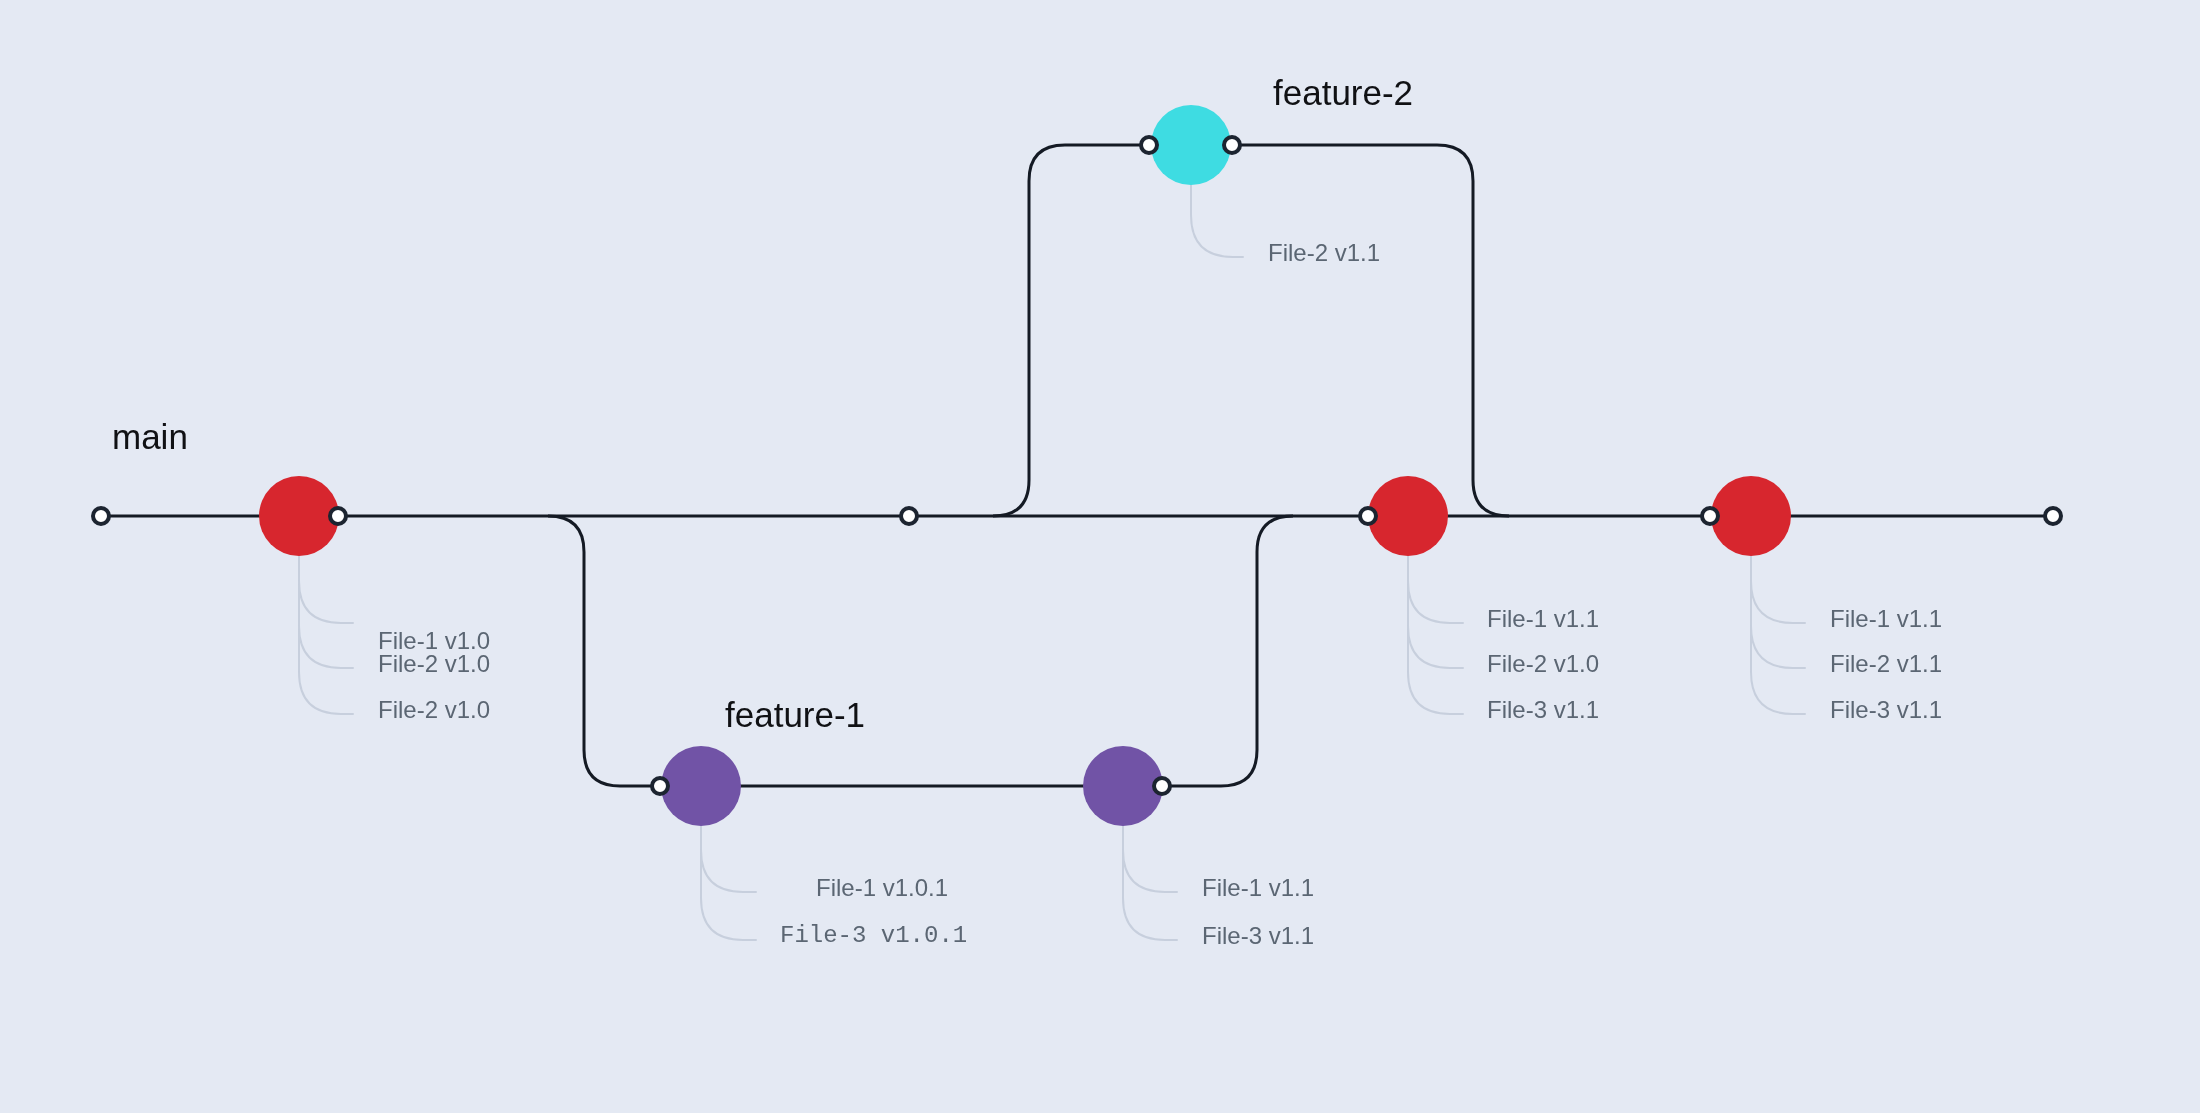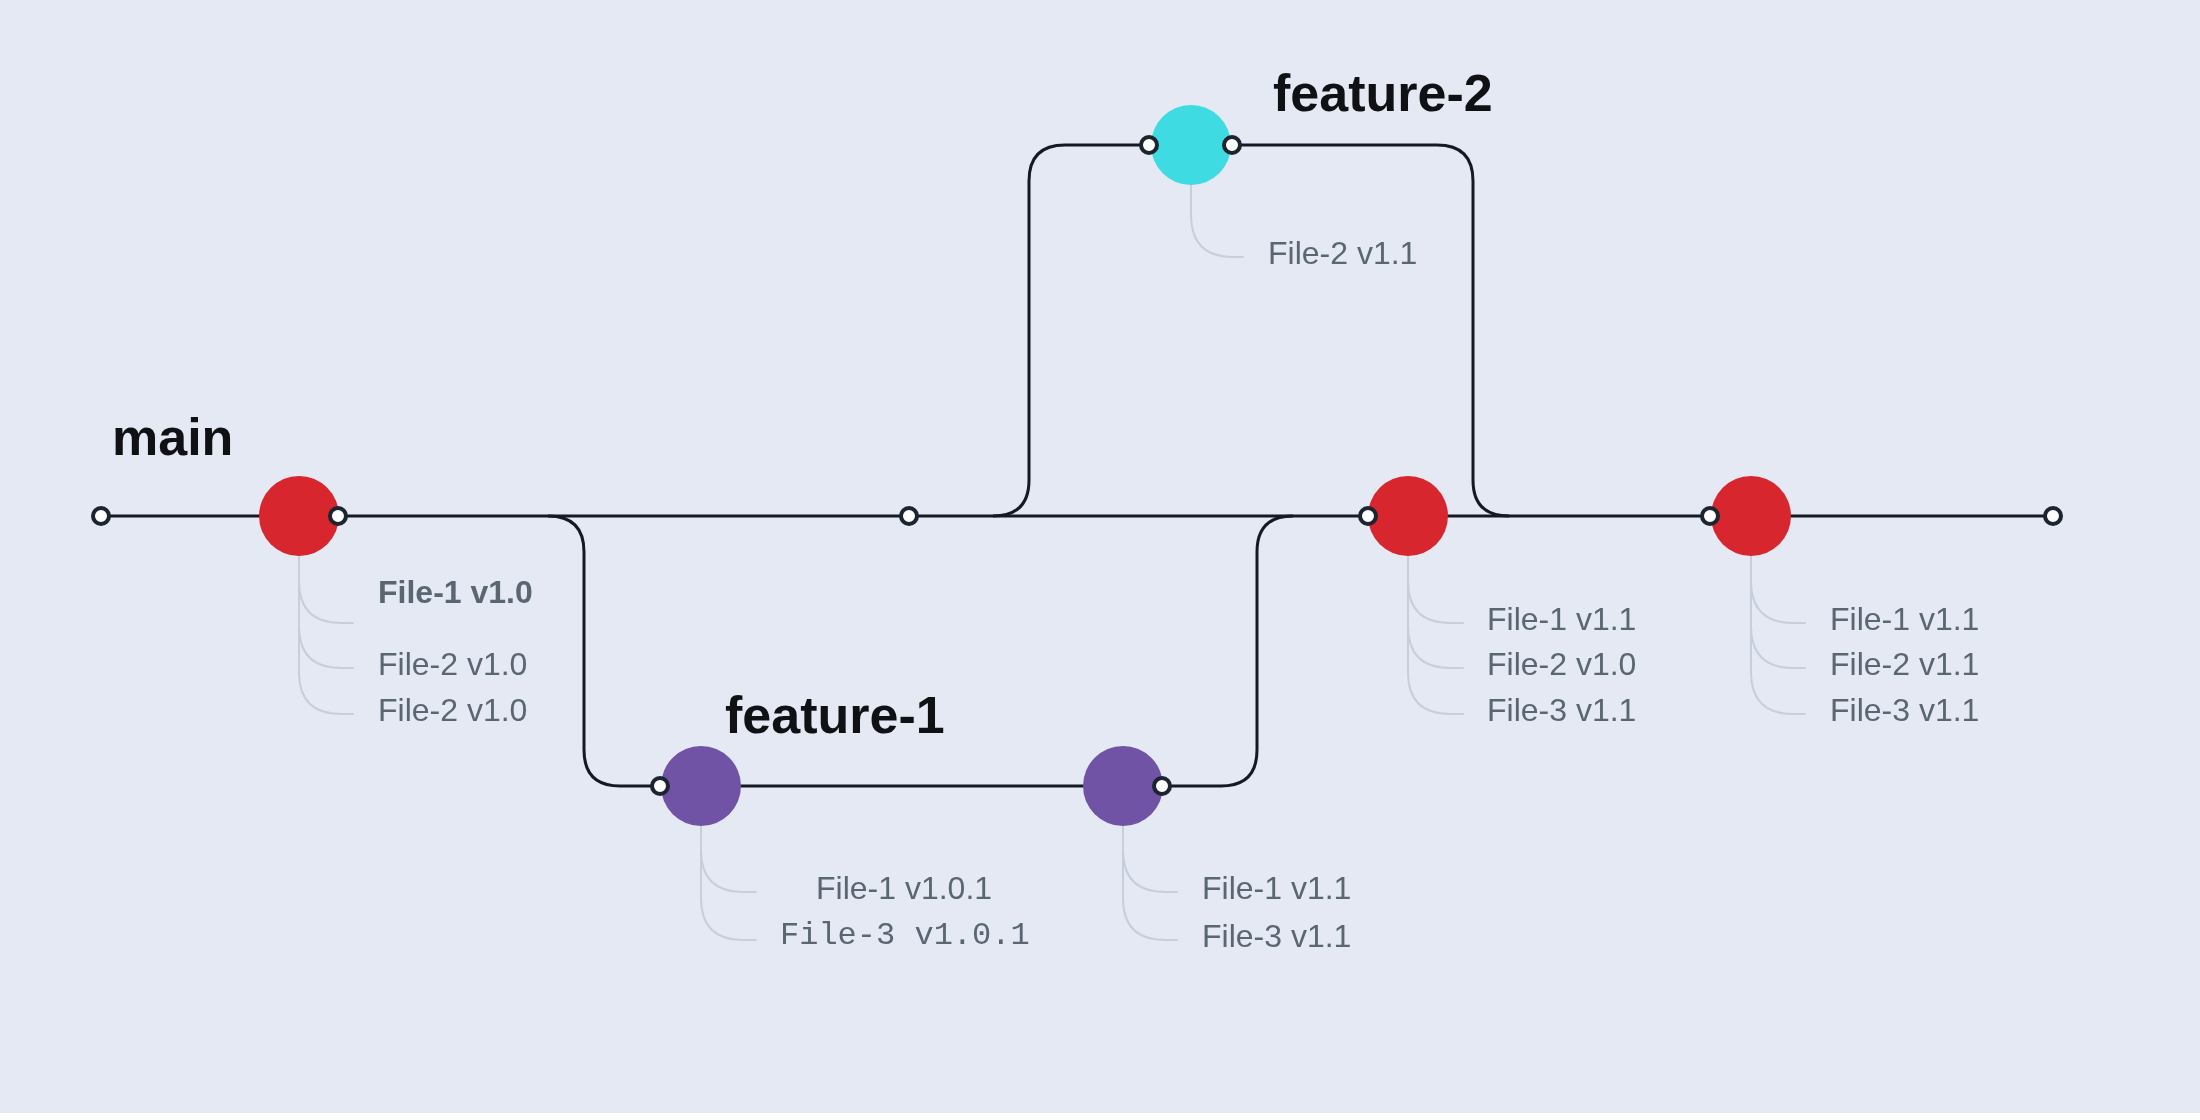--- a/index.html
+++ b/index.html
@@ -18,25 +18,25 @@
   }
   .commit.main{background:var(--c-main,#d7262e);}
   .commit.feature1{background:var(--c-feature1,#7153a6);}
   .commit.feature2{background:var(--c-feature2,#3edce2);}
   .node{
     position:absolute;width:12px;height:12px;border-radius:50%;
     background:var(--c-node_fill,#ffffff);
     border:4px solid var(--c-node_ring,#1c2430);
   }
   .branch-title{
-    position:absolute;font-size:52px;font-weight:700;line-height:42px;
+    position:absolute;font-size:35px;font-weight:400;line-height:42px;
     color:var(--c-title,#101114);white-space:nowrap;
   }
   .file-label{
-    position:absolute;font-size:32px;line-height:32px;
+    position:absolute;font-size:24px;line-height:32px;
     color:var(--c-label,#5b6673);white-space:nowrap;
   }
   .bottom-strip{
     position:absolute;left:0;right:0;bottom:0;height:7px;background:#ffffff;
   }
 </style>
 </head>
 <body>
 
 <div id="stage" style="--c-background: #e4e9f3; --c-line: #141a24; --c-connector: #c7cfdd; --c-node_fill: #ffffff; --c-node_ring: #1c2430; --c-title: #101114; --c-label: #5b6673; --c-main: #d7262e; --c-feature1: #7153a6; --c-feature2: #3edce2;">
@@ -102,21 +102,21 @@
   <div class="node" style="left:2043px; top:506px;"></div>
   <div class="node" style="left:650px;  top:776px;"></div>
   <div class="node" style="left:1152px; top:776px;"></div>
   <div class="node" style="left:1139px; top:135px;"></div>
   <div class="node" style="left:1222px; top:135px;"></div>
 
   <div class="branch-title" style="left:112px;  top:416px;">main</div>
   <div class="branch-title" style="left:725px;  top:694px;">feature-1</div>
   <div class="branch-title" style="left:1273px; top:72px;">feature-2</div>
 
-  <div class="file-label" style="left:378px; top:576px;font-weight:bold;">File-1 v1.0</div>
+  <div class="file-label" style="left:378px; top:625px;">File-1 v1.0</div>
   <div class="file-label" style="left:378px; top:648px;">File-2 v1.0</div>
   <div class="file-label" style="left:378px; top:694px;">File-2 v1.0</div>
 
   <div class="file-label" style="left:816px; top:872px;">File-1 v1.0.1</div>
   <div class="file-label" style="left:780px; top:920px;font-family:Liberation Mono, monospace;">File-3 v1.0.1</div>
 
   <div class="file-label" style="left:1202px; top:872px;">File-1 v1.1</div>
   <div class="file-label" style="left:1202px; top:920px;">File-3 v1.1</div>
 
   <div class="file-label" style="left:1268px; top:237px;">File-2 v1.1</div>

